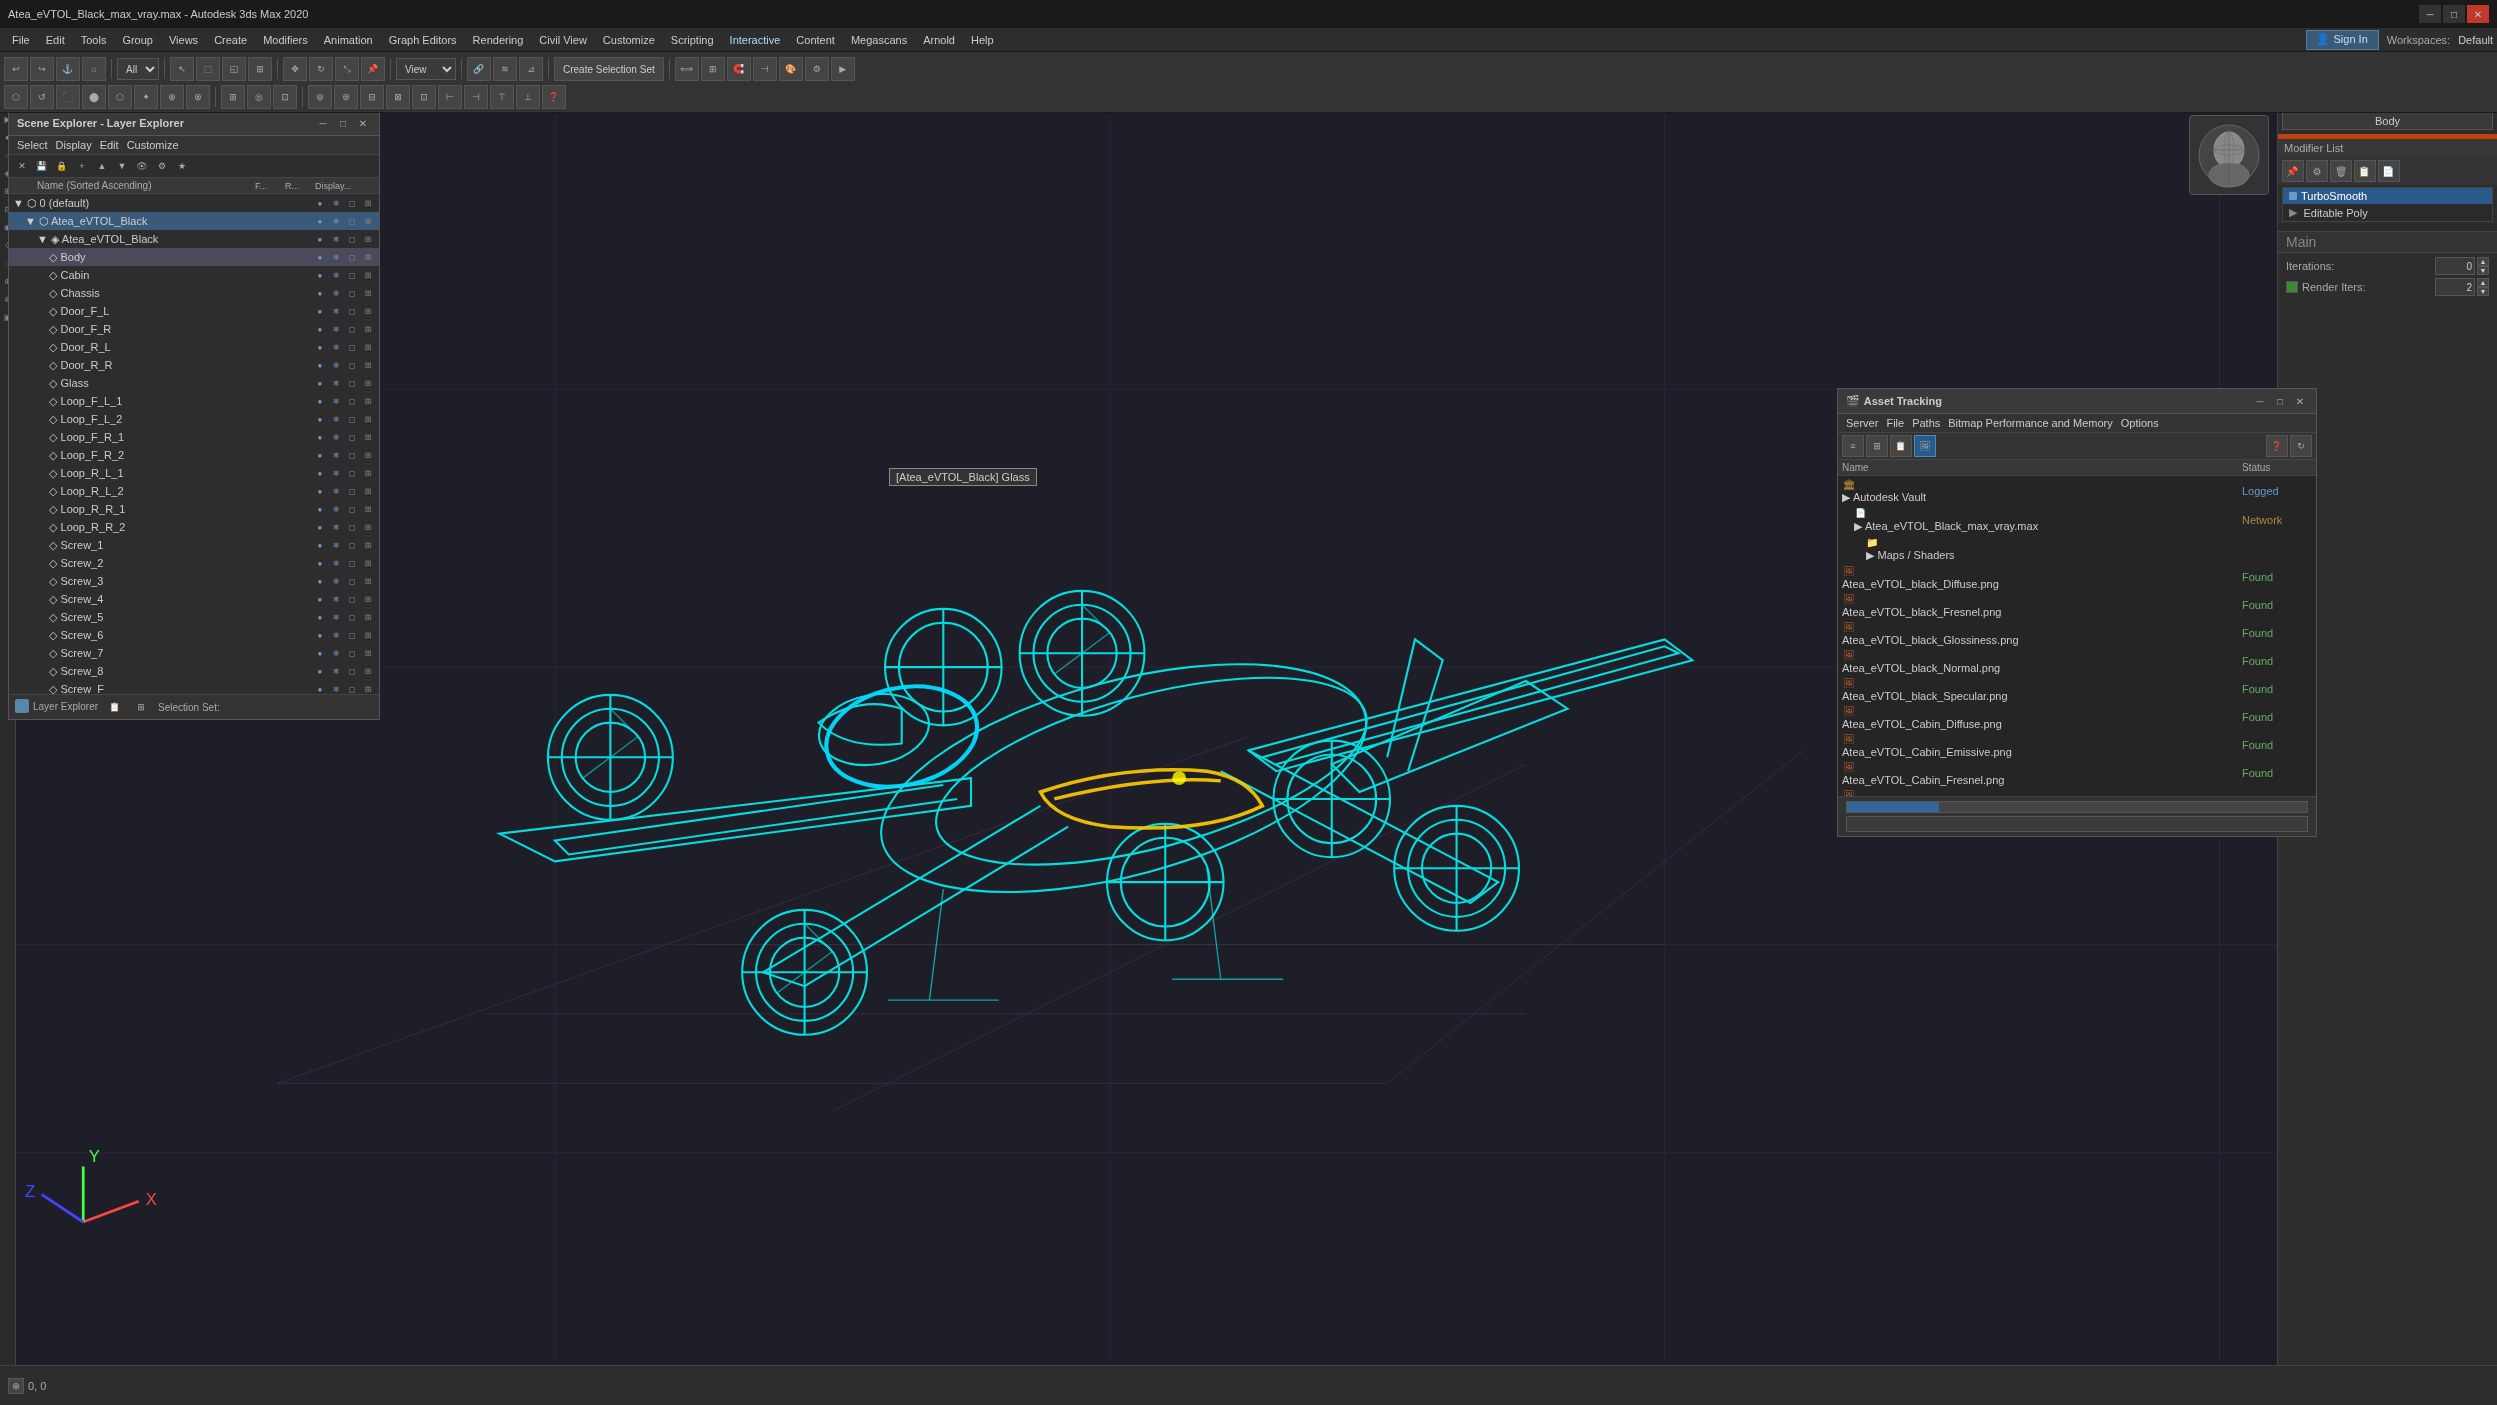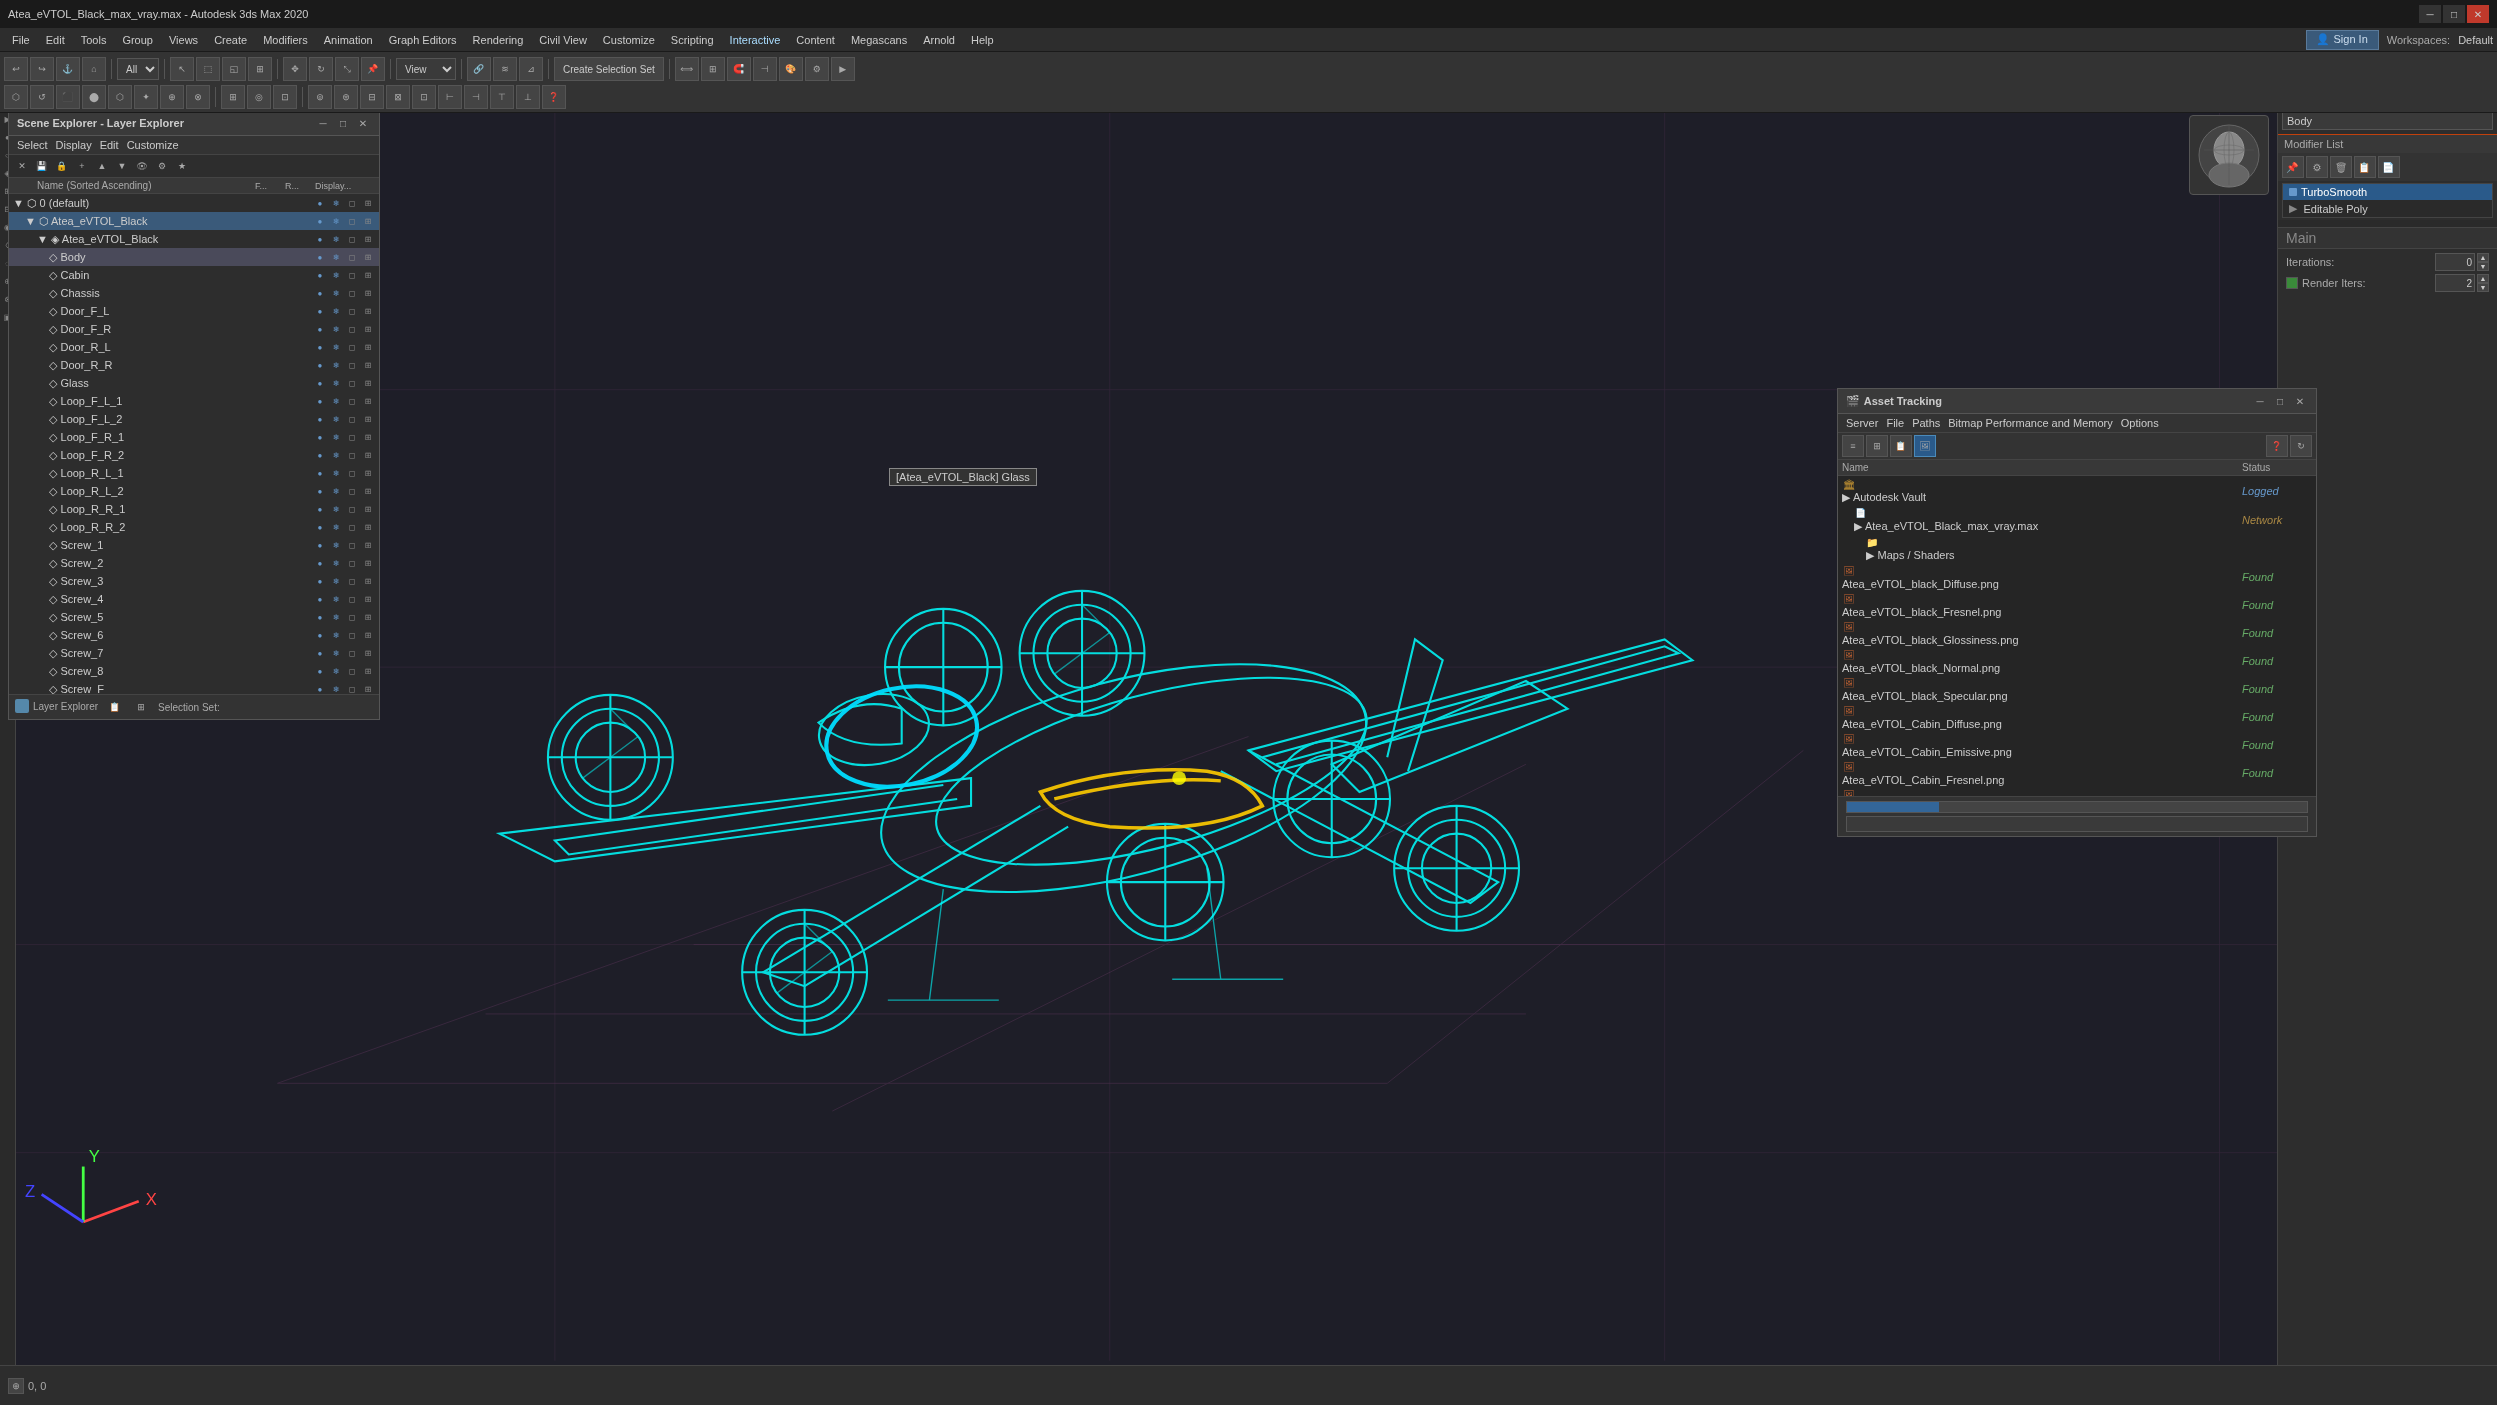--- a/index.html
+++ b/index.html
@@ -283,22 +283,23 @@
       position: absolute;
       top: 108px;
       right: 0;
       width: 220px;
       background: #2d2d2d;
       border-left: 1px solid #444;
       z-index: 40;
       bottom: 40px;
     }
     .rp-section {
-      border-bottom: 1px solid #c2410c;
+      border-bottom: 5px solid #c2410c;
       padding: 4px;
+      text-align: center;
     }
     .rp-value {
       background: #3a3a3a;
       border: 1px solid #555;
       padding: 2px 4px;
       color: #cccccc;
       font-size: 11px;
       width: 100%;
     }
     .rp-modifier-header {
@@ -472,21 +473,21 @@
       padding: 1px 4px;
       font-size: 11px;
       color: #cccccc;
       min-height: 18px;
       cursor: pointer;
     }
     .at-item-indent0 { padding-left: 4px; }
     .at-item-indent1 { padding-left: 16px; }
     .at-item-indent2 { padding-left: 28px; }
     .at-item-name { flex: 1; overflow: hidden; text-overflow: ellipsis; white-space: nowrap; }
-    .at-item-status { width: 70px; color: #aaaaaa; font-style: italic; }
+    .at-item-status { width: 70px; color: #aaaaaa; }
     .at-status-found { color: #66aa66; }
     .at-status-logged { color: #6699cc; }
     .at-status-network { color: #aa8844; }
     .at-icon { width: 14px; height: 14px; margin-right: 2px; flex-shrink: 0; display: flex; align-items: center; justify-content: center; }
     .at-folder-icon { color: #cc9933; font-size: 10px; }
     .at-file-icon { color: #6699cc; font-size: 9px; }
     .at-img-icon { color: #cc6633; font-size: 9px; }
     .at-footer {
       padding: 4px 8px;
       background: #333;

